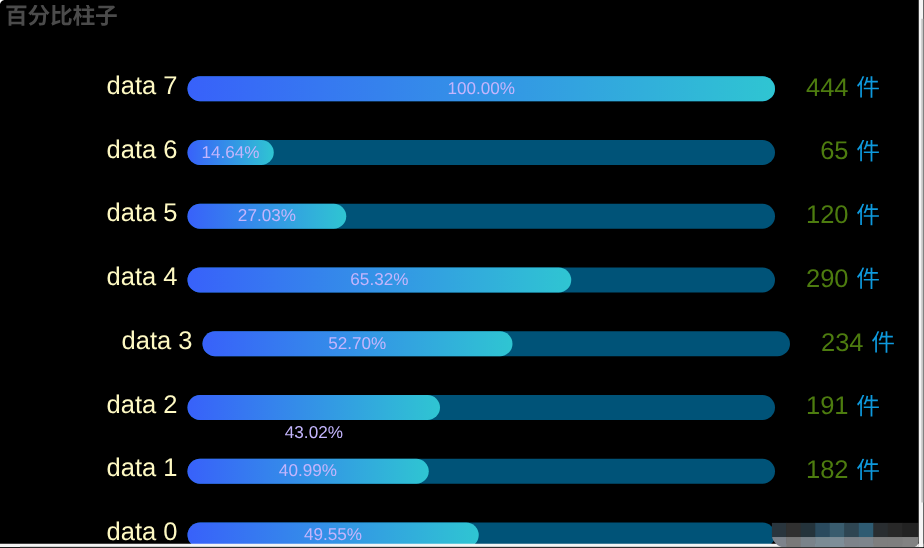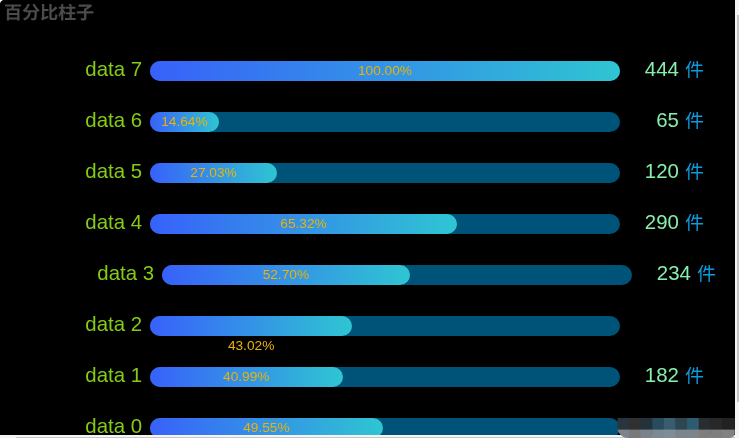--- a/index.html
+++ b/index.html
@@ -15,29 +15,29 @@
   #page { position: relative; width: 739px; height: 438px; background: #000; overflow: hidden; }
 
   #content { position: absolute; left: 0; top: 0; width: 736px; height: 436px; overflow: hidden; }
 
   #chart-title { position: absolute; left: 3.6px; top: 4px; font-size: 17px; font-weight: bold;
                  color: #4b4b4b; line-height: 18px; white-space: nowrap; }
   .cjk { display: inline-block; vertical-align: baseline; }
 
   .bar-row { position: absolute; left: 0; width: 736px; height: 20px; }
   .row-label { position: absolute; left: 0; width: 142px; text-align: right;
-               color: #84cc16; font-size: 20.4px; line-height: 16.8px; white-space: nowrap; }
+               color: #fef9c3; font-size: 20.4px; line-height: 16.8px; white-space: nowrap; }
   .bar-track { position: absolute; left: 150px; width: 470px; height: 20px;
                background: #005378; border-radius: 10px; }
   .bar-fill { position: absolute; left: 0; top: 0; height: 20px; border-radius: 10px;
               background: linear-gradient(to right, #3861fa, #2fc5d2); }
   .bar-pct { position: absolute; left: 0; top: 0; height: 20px; line-height: 20px;
-             text-align: center; color: #eab308; font-size: 13.7px; white-space: nowrap; }
+             text-align: center; color: #c4b5fd; font-size: 13.7px; white-space: nowrap; }
   .row-value { position: absolute; left: 520px; width: 183.5px; text-align: right;
-               color: #86efac; font-size: 20.4px; line-height: 16.8px; white-space: nowrap; }
+               color: #4d7c0f; font-size: 20.4px; line-height: 16.8px; white-space: nowrap; }
 
   
   #vscroll { position: absolute; left: 735.4px; top: 0; width: 3.6px; height: 438px; background: #f4f4f4; }
   #vthumb  { position: absolute; left: 1.4px; top: 15px; width: 2.2px; height: 387px; background: #c6c6c6; }
   #hscroll { position: absolute; left: 0; top: 435.2px; width: 735.4px; height: 2.8px; background: #f4f4f4; }
   #hthumb  { position: absolute; left: 15.6px; top: 1.6px; width: 719.8px; height: 1.2px; background: #c6c6c6; }
   #corner  { position: absolute; left: 735.4px; top: 435.2px; width: 3.6px; height: 2.8px; background: #f4f4f4; }
 
   #mosaic  { position: absolute; left: 0; top: 0; }
   #corner-tl { position: absolute; left: 0; top: 0; }
@@ -108,20 +108,23 @@
           <div class="row-value">234 <svg class="cjk" width="19" height="19" viewBox="0 -820 1000 1000" style="vertical-align: -3.6px;">
               <path d="M317 341V268H604V-80H679V268H953V341H679V562H909V635H679V828H604V635H470C483 680 494 728 504 775L432 790C409 659 367 530 309 447C327 438 359 420 373 409C400 451 425 504 446 562H604V341ZM268 836C214 685 126 535 32 437C45 420 67 381 75 363C107 397 137 437 167 480V-78H239V597C277 667 311 741 339 815Z" fill="#0e9ade" transform="scale(1,-1)"></path>
             </svg></div>
         </div>
         <div class="bar-row" style="top: 316px;">
           <div class="row-label">data 2</div>
           <div class="bar-track">
             <div class="bar-fill" style="width: 202.194px;"></div>
             <div class="bar-pct" style="width: 202.194px; margin-top: 20px;">43.02%</div>
           </div>
+          <div class="row-value">191 <svg class="cjk" width="19" height="19" viewBox="0 -820 1000 1000" style="vertical-align: -3.6px;">
+              <path d="M317 341V268H604V-80H679V268H953V341H679V562H909V635H679V828H604V635H470C483 680 494 728 504 775L432 790C409 659 367 530 309 447C327 438 359 420 373 409C400 451 425 504 446 562H604V341ZM268 836C214 685 126 535 32 437C45 420 67 381 75 363C107 397 137 437 167 480V-78H239V597C277 667 311 741 339 815Z" fill="#0e9ade" transform="scale(1,-1)"></path>
+            </svg></div>
         </div>
         <div class="bar-row" style="top: 367.05px;">
           <div class="row-label">data 1</div>
           <div class="bar-track">
             <div class="bar-fill" style="width: 192.653px;"></div>
             <div class="bar-pct" style="width: 192.653px;">40.99%</div>
           </div>
           <div class="row-value">182 <svg class="cjk" width="19" height="19" viewBox="0 -820 1000 1000" style="vertical-align: -3.6px;">
               <path d="M317 341V268H604V-80H679V268H953V341H679V562H909V635H679V828H604V635H470C483 680 494 728 504 775L432 790C409 659 367 530 309 447C327 438 359 420 373 409C400 451 425 504 446 562H604V341ZM268 836C214 685 126 535 32 437C45 420 67 381 75 363C107 397 137 437 167 480V-78H239V597C277 667 311 741 339 815Z" fill="#0e9ade" transform="scale(1,-1)"></path>
             </svg></div>

